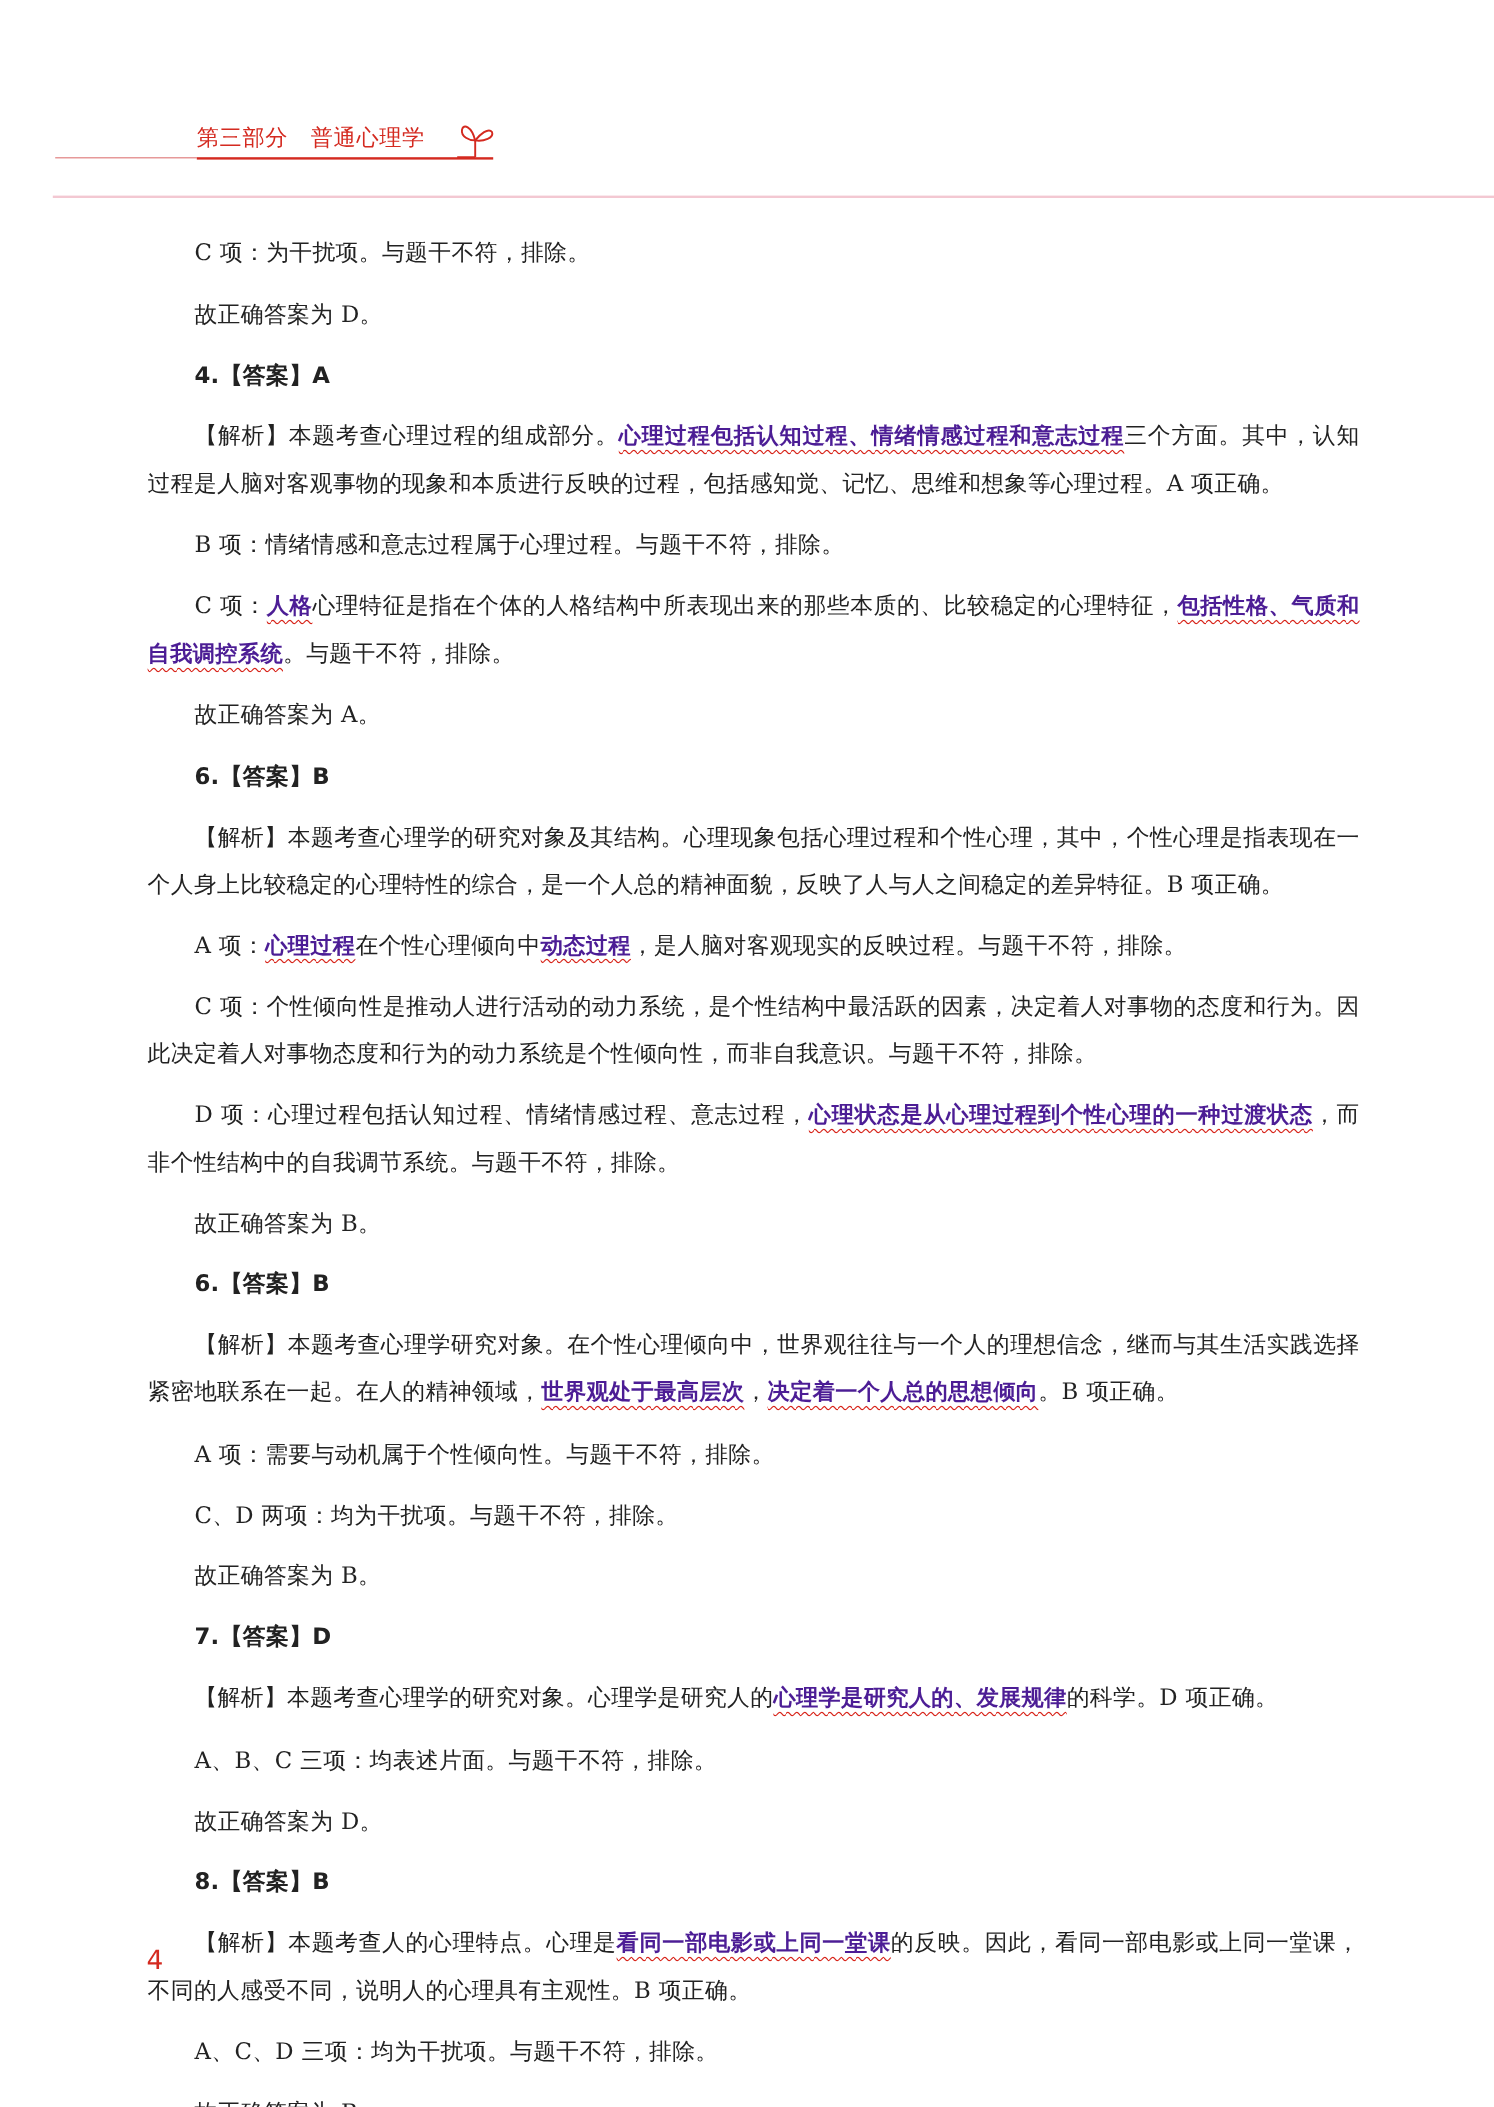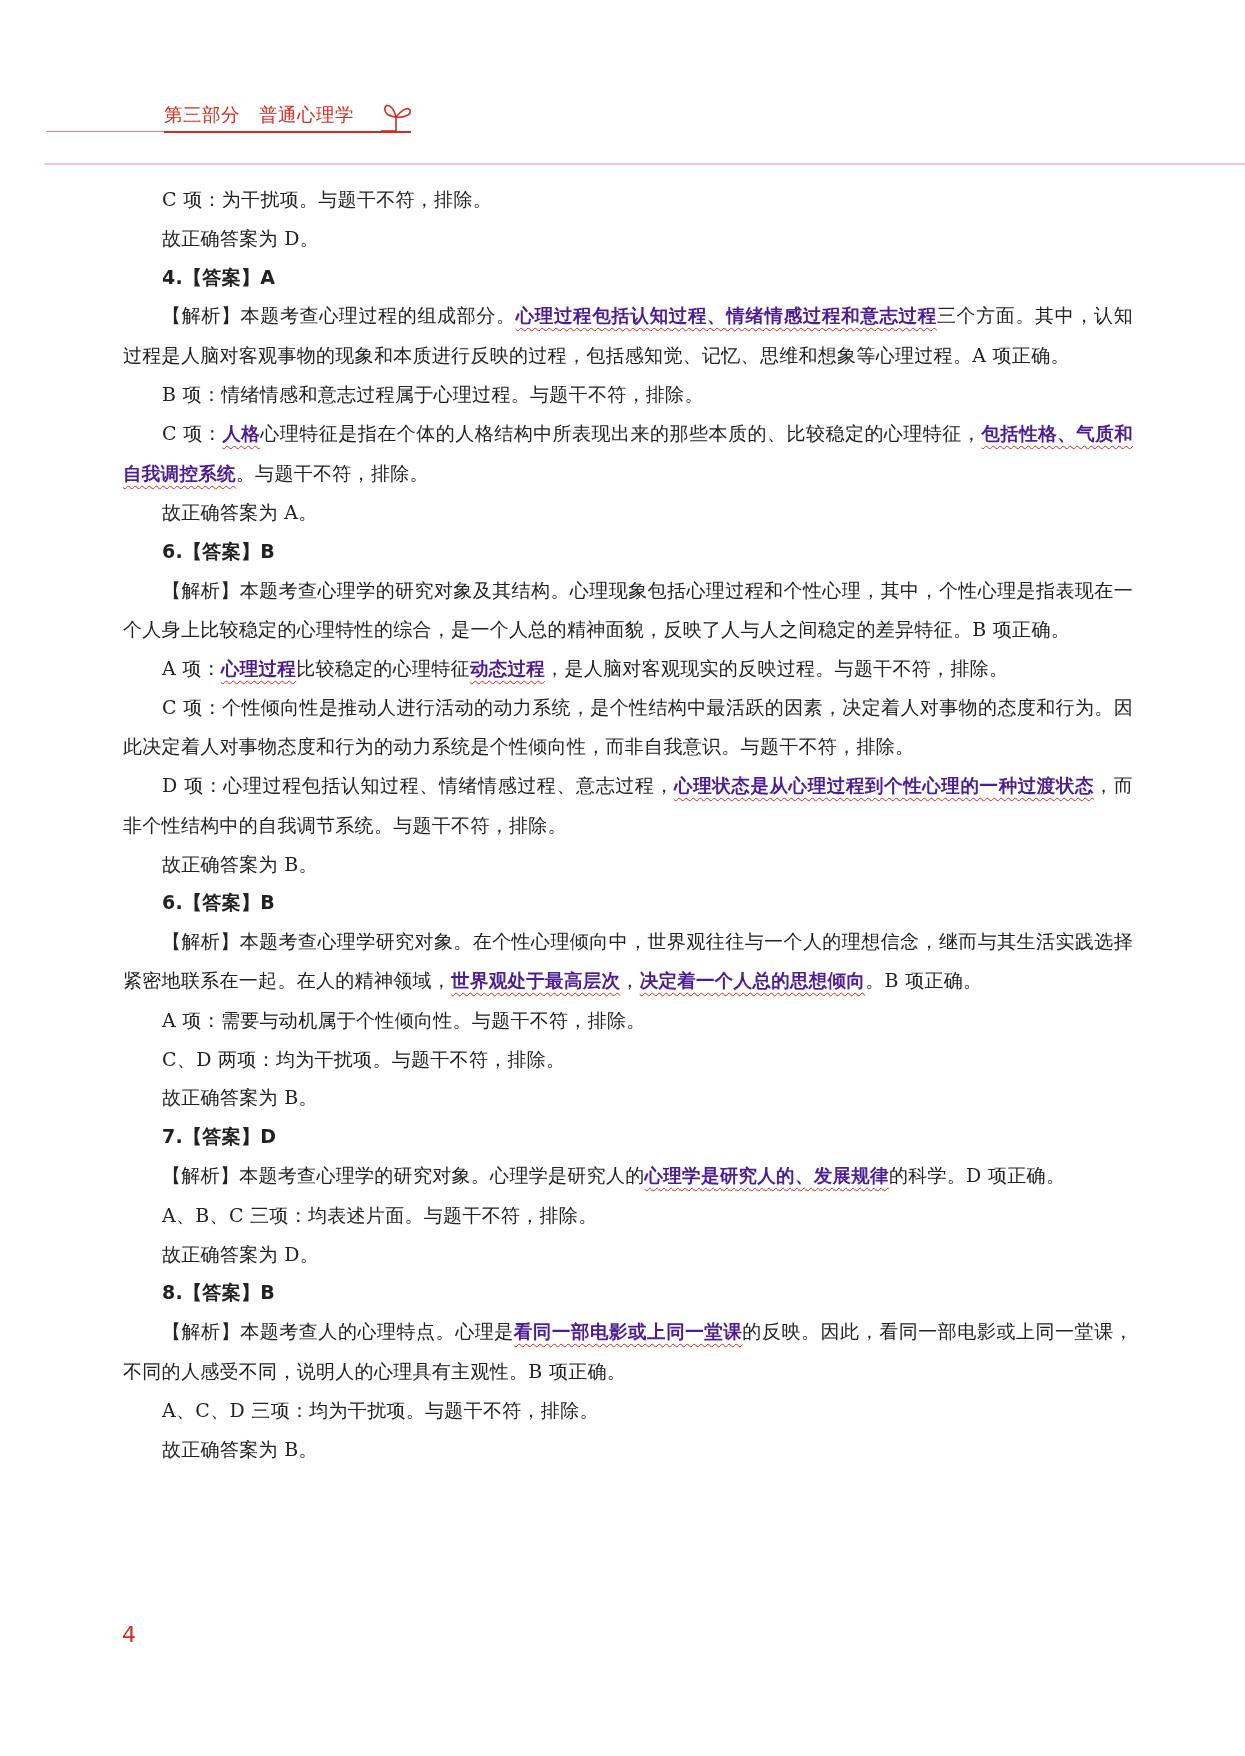--- a/index.html
+++ b/index.html
@@ -16,21 +16,21 @@
   .header-rule-left { position: absolute; left: 2px; top: 131px; width: 118px; height: 1px; background: #e08080; }
   .header-rule-main { position: absolute; left: 120px; top: 131px; width: 247px; height: 2px; background: #d42a20; }
   .sprout { position: absolute; left: 335px; top: 100px; width: 34px; height: 34px; }
   .header-rule-long { position: absolute; left: 0; top: 163px; width: 1245px; height: 2px; background: #f3c8d2; }
 
   .content { position: absolute; left: 123px; top: 180px; width: 1010px; }
   .para {
     font-size: 19px; line-height: 38.8px; text-align: justify; margin: 0;
     letter-spacing: 0.3px;
   }
-  .indent { text-indent: 39px; }
+  .indent { text-indent: 39px; margin-top: 12px; }
   .hl {
     color: #4c1d95; font-family: "DejaVu Sans", "Liberation Sans", sans-serif; font-weight: bold;
     font-size: 18.5px;
     text-decoration: underline wavy #d8251b; text-decoration-thickness: 1px; text-underline-offset: 5px;
   }
   .ans-label { font-family: "DejaVu Sans", "Liberation Sans", sans-serif; font-weight: bold; }
   .page-num {
     position: absolute; left: 122px; top: 1622px;
     font-family: "DejaVu Sans", "Liberation Sans", sans-serif; font-size: 22px; color: #d42a20;
   }
@@ -54,21 +54,21 @@
 <div class="content" id="content">
     <p class="para indent"><span>C 项：为干扰项。与题干不符，排除。</span></p>
     <p class="para indent"><span>故正确答案为 D。</span></p>
     <p class="para indent"><span class="ans-label">4.【答案】A</span></p>
     <p class="para indent"><span>【解析】本题考查心理过程的组成部分。</span><span class="hl">心理过程包括认知过程、情绪情感过程和意志过程</span><span>三个方面。其中，认知过程是人脑对客观事物的现象和本质进行反映的过程，包括感知觉、记忆、思维和想象等心理过程。A 项正确。</span></p>
     <p class="para indent"><span>B 项：情绪情感和意志过程属于心理过程。与题干不符，排除。</span></p>
     <p class="para indent"><span>C 项：</span><span class="hl">人格</span><span>心理特征是指在个体的人格结构中所表现出来的那些本质的、比较稳定的心理特征，</span><span class="hl">包括性格、气质和自我调控系统</span><span>。与题干不符，排除。</span></p>
     <p class="para indent"><span>故正确答案为 A。</span></p>
     <p class="para indent"><span class="ans-label">6.【答案】B</span></p>
     <p class="para indent"><span>【解析】本题考查心理学的研究对象及其结构。心理现象包括心理过程和个性心理，其中，个性心理是指表现在一个人身上比较稳定的心理特性的综合，是一个人总的精神面貌，反映了人与人之间稳定的差异特征。B 项正确。</span></p>
-    <p class="para indent"><span>A 项：</span><span class="hl">心理过程</span><span>比较稳定的心理特征</span><span class="hl">动态过程</span><span>，是人脑对客观现实的反映过程。与题干不符，排除。</span></p>
+    <p class="para indent"><span>A 项：</span><span class="hl">心理过程</span><span>在个性心理倾向中</span><span class="hl">动态过程</span><span>，是人脑对客观现实的反映过程。与题干不符，排除。</span></p>
     <p class="para indent"><span>C 项：个性倾向性是推动人进行活动的动力系统，是个性结构中最活跃的因素，决定着人对事物的态度和行为。因此决定着人对事物态度和行为的动力系统是个性倾向性，而非自我意识。与题干不符，排除。</span></p>
     <p class="para indent"><span>D 项：心理过程包括认知过程、情绪情感过程、意志过程，</span><span class="hl">心理状态是从心理过程到个性心理的一种过渡状态</span><span>，而非个性结构中的自我调节系统。与题干不符，排除。</span></p>
     <p class="para indent"><span>故正确答案为 B。</span></p>
     <p class="para indent"><span class="ans-label">6.【答案】B</span></p>
     <p class="para indent"><span>【解析】本题考查心理学研究对象。在个性心理倾向中，世界观往往与一个人的理想信念，继而与其生活实践选择紧密地联系在一起。在人的精神领域，</span><span class="hl">世界观处于最高层次</span><span>，</span><span class="hl">决定着一个人总的思想倾向</span><span>。B 项正确。</span></p>
     <p class="para indent"><span>A 项：需要与动机属于个性倾向性。与题干不符，排除。</span></p>
     <p class="para indent"><span>C、D 两项：均为干扰项。与题干不符，排除。</span></p>
     <p class="para indent"><span>故正确答案为 B。</span></p>
     <p class="para indent"><span class="ans-label">7.【答案】D</span></p>
     <p class="para indent"><span>【解析】本题考查心理学的研究对象。心理学是研究人的</span><span class="hl">心理学是研究人的、发展规律</span><span>的科学。D 项正确。</span></p>

